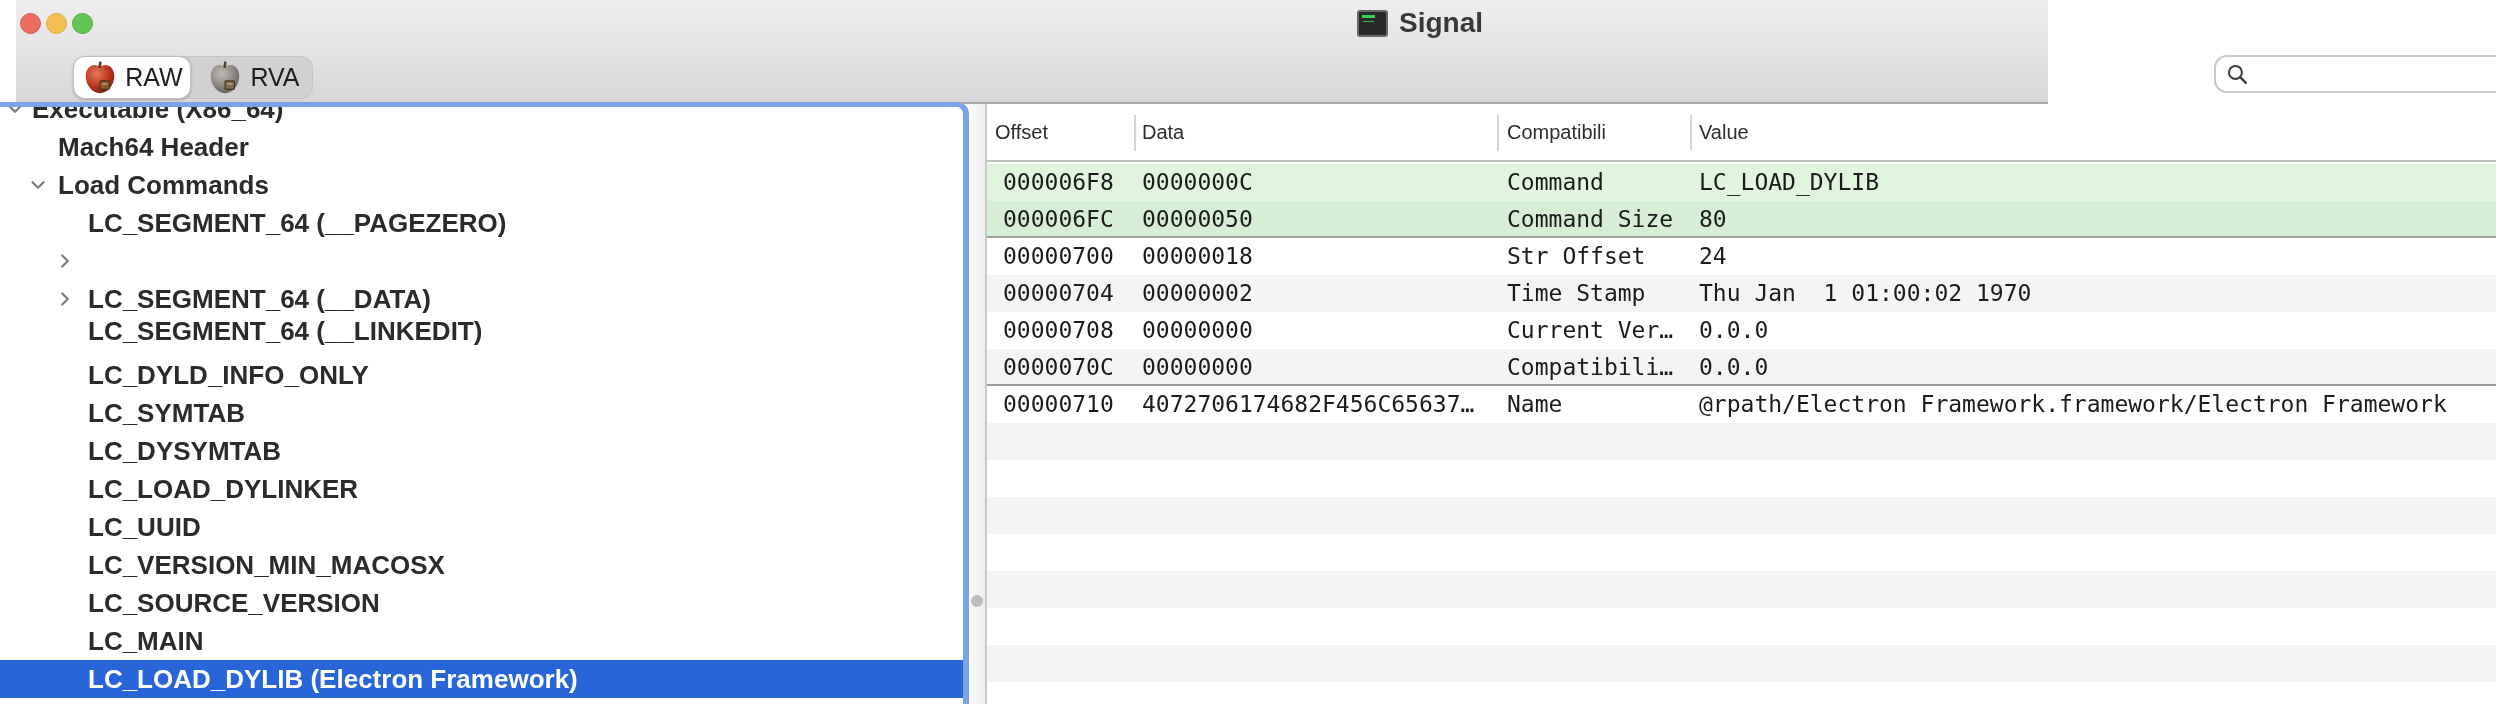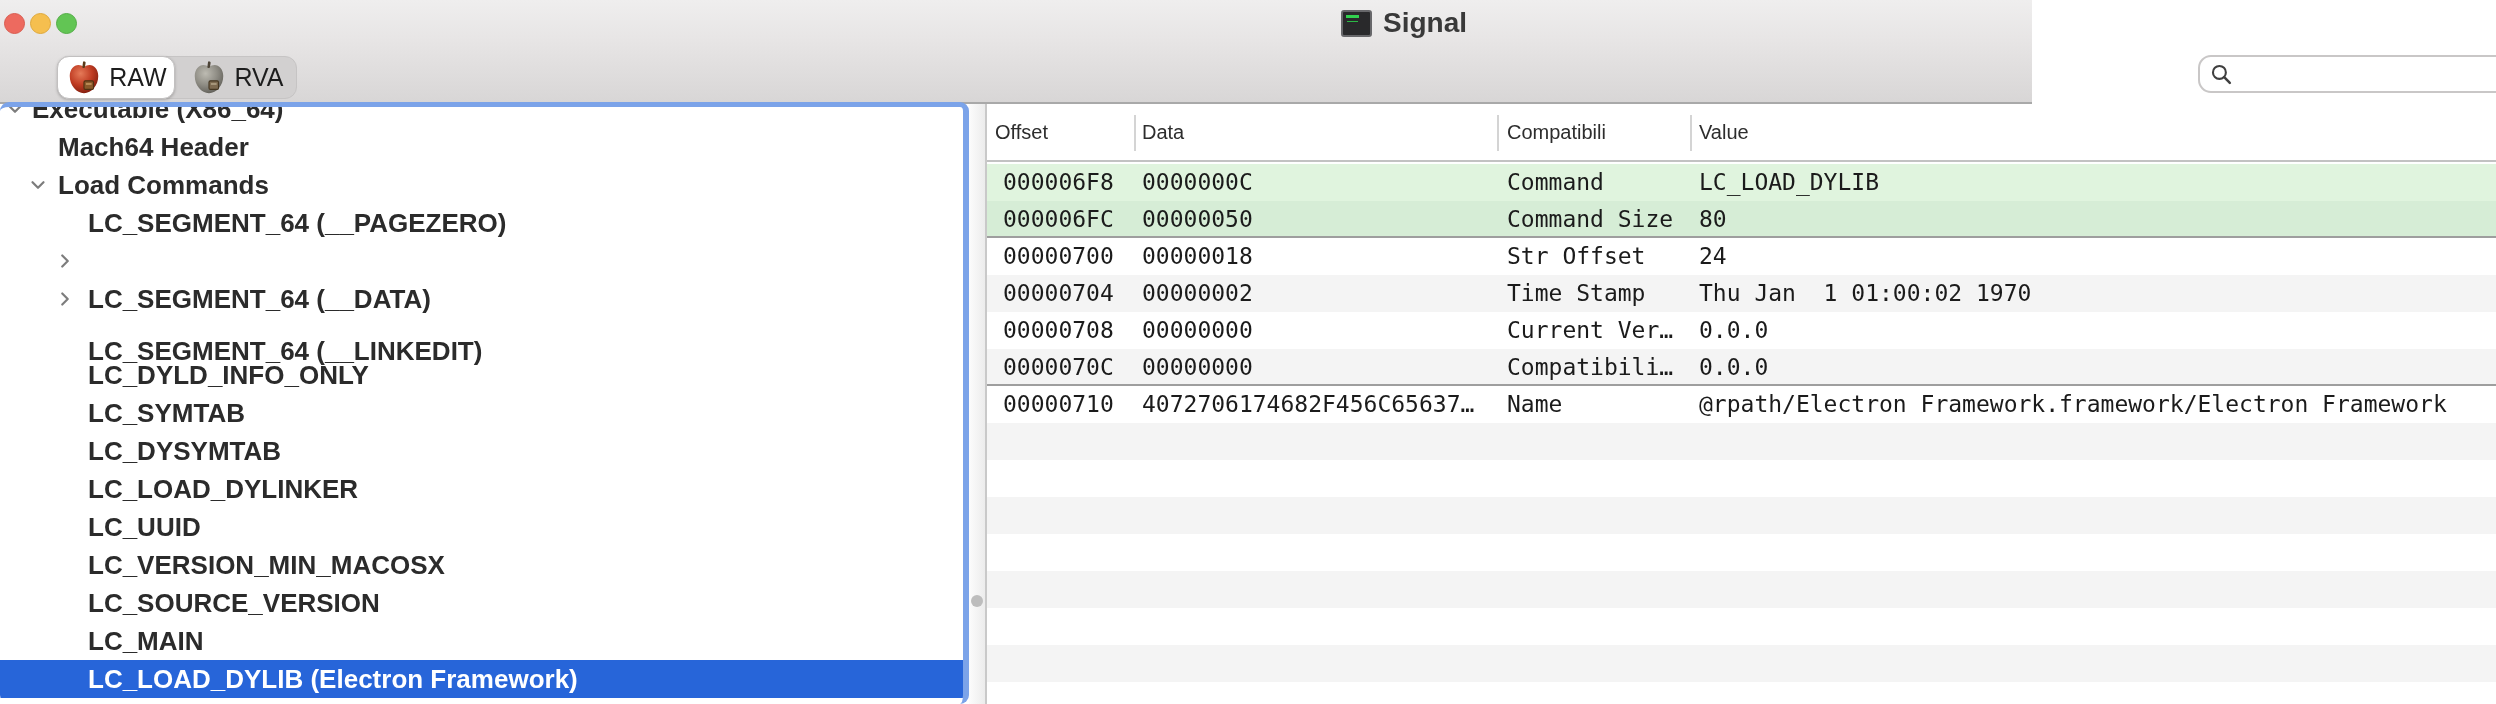--- a/index.html
+++ b/index.html
@@ -1,20 +1,20 @@
 <!DOCTYPE html>
 <html><head>
 <meta charset="utf-8">
 <style>
   * { margin:0; padding:0; box-sizing:border-box; }
   html,body { width:2496px; height:704px; overflow:hidden;
     font-family:"Liberation Sans", sans-serif; background:#fff; }
 
   
-  #chrome { position:absolute; left:0; top:0; width:2032px; height:104px;
+  #chrome { position:absolute; left:16px; top:0; width:2032px; height:104px;
     background:linear-gradient(#efeeee 0%, #e7e5e5 40%, #d8d6d6 100%);
     border-bottom:2px solid #a9a9a9; }
   .tl { position:absolute; top:13px; width:21px; height:21px; border-radius:50%; }
   #tl-close { left:4px;  background:#ed6a5f; border:1px solid #d95c50; }
   #tl-min   { left:30px; background:#f5bf4f; border:1px solid #dfa93c; }
   #tl-zoom  { left:56px; background:#62c554; border:1px solid #53ad46; }
 
   #title-group { position:absolute; left:1341px; top:6px; height:34px;
     display:flex; align-items:center; gap:11px; }
   #proxy-icon { width:31px; height:27px; background:#29292b; border:2px solid #67676a;
@@ -35,21 +35,21 @@
 
   
   #search-wrap { position:absolute; left:2198px; top:55px; width:312px; height:38px; }
   #search-input { width:100%; height:100%; border:2px solid #c9c7c7; border-radius:13px;
     background:#fff; padding-left:42px; font-size:24px; color:#222; outline:none; }
   #search-icon { position:absolute; left:11px; top:7px; pointer-events:none; }
 
   
   #sidebar { position:absolute; left:0; top:102px; width:969px; height:602px;
     background:#fff; border-top:5px solid #7ba3e9; border-right:6px solid #7ba3e9;
-    border-top-right-radius:12px; overflow:hidden; z-index:3;border-radius:9px; }
+    border-top-right-radius:12px; overflow:hidden; z-index:3; }
   #sidebar-rows { position:absolute; left:0; top:0; right:0; bottom:0; }
   .srow { position:absolute; left:0; right:0; height:38px; }
   .srow.sel { background:#2765d9; }
   .slabel { position:absolute; top:0; line-height:38px; font-size:26px;
     font-weight:bold; color:#2b2b2b; white-space:pre; }
   .srow.sel .slabel { color:#fff; }
   .chev { position:absolute; top:8px; width:22px; height:22px; color:#7d7d7d; }
 
   
   #splitter { position:absolute; left:969px; top:104px; width:16px; bottom:0;
@@ -157,21 +157,21 @@
         <span class="chev" style="left:54px"><svg width="22" height="22" viewBox="0 0 24 24" fill="none" stroke="currentColor" stroke-width="2.4" stroke-linecap="round" stroke-linejoin="round">
   <polyline points="9,6 15,12 9,18"></polyline>
           </svg></span>
       </div>
       <div class="srow" style="top: 173px;">
         <span class="chev" style="left:54px"><svg width="22" height="22" viewBox="0 0 24 24" fill="none" stroke="currentColor" stroke-width="2.4" stroke-linecap="round" stroke-linejoin="round">
   <polyline points="9,6 15,12 9,18"></polyline>
           </svg></span>
         <span class="slabel" style="left:88px">LC_SEGMENT_64 (__DATA)</span>
       </div>
-      <div class="srow" style="top: 225px;">
+      <div class="srow" style="top: 205px;">
         <span class="slabel" style="left:88px">LC_SEGMENT_64 (__LINKEDIT)</span>
       </div>
       <div class="srow" style="top: 249px;">
         <span class="slabel" style="left:88px">LC_DYLD_INFO_ONLY</span>
       </div>
       <div class="srow" style="top: 287px;">
         <span class="slabel" style="left:88px">LC_SYMTAB</span>
       </div>
       <div class="srow" style="top: 325px;">
         <span class="slabel" style="left:88px">LC_DYSYMTAB</span>

